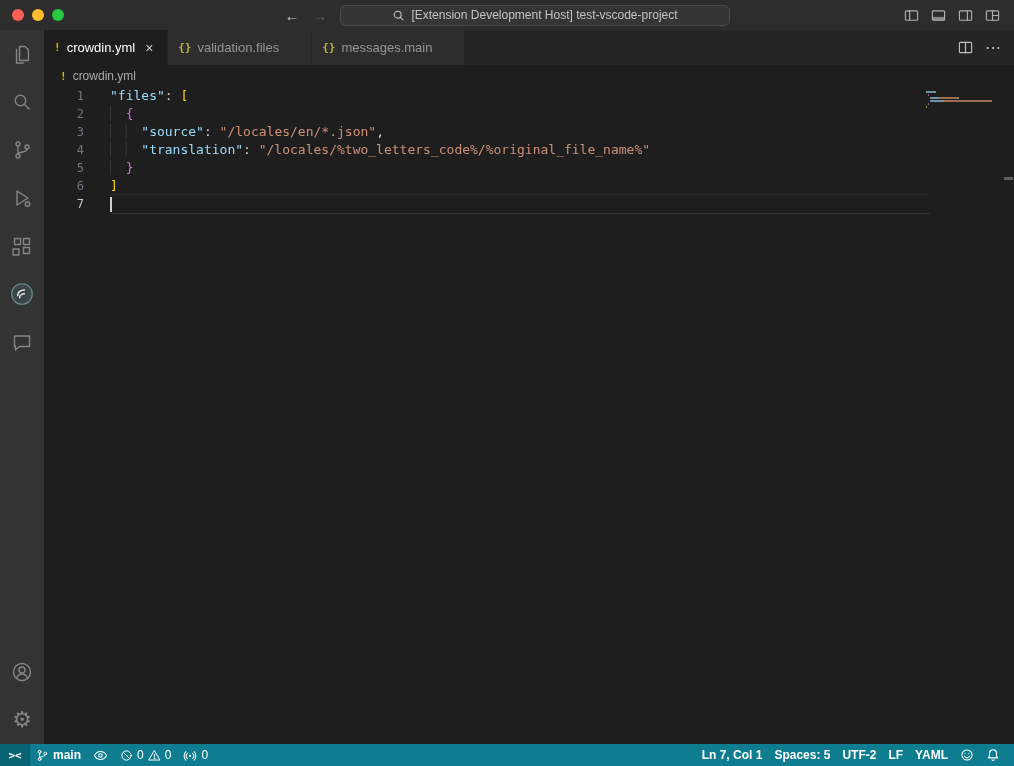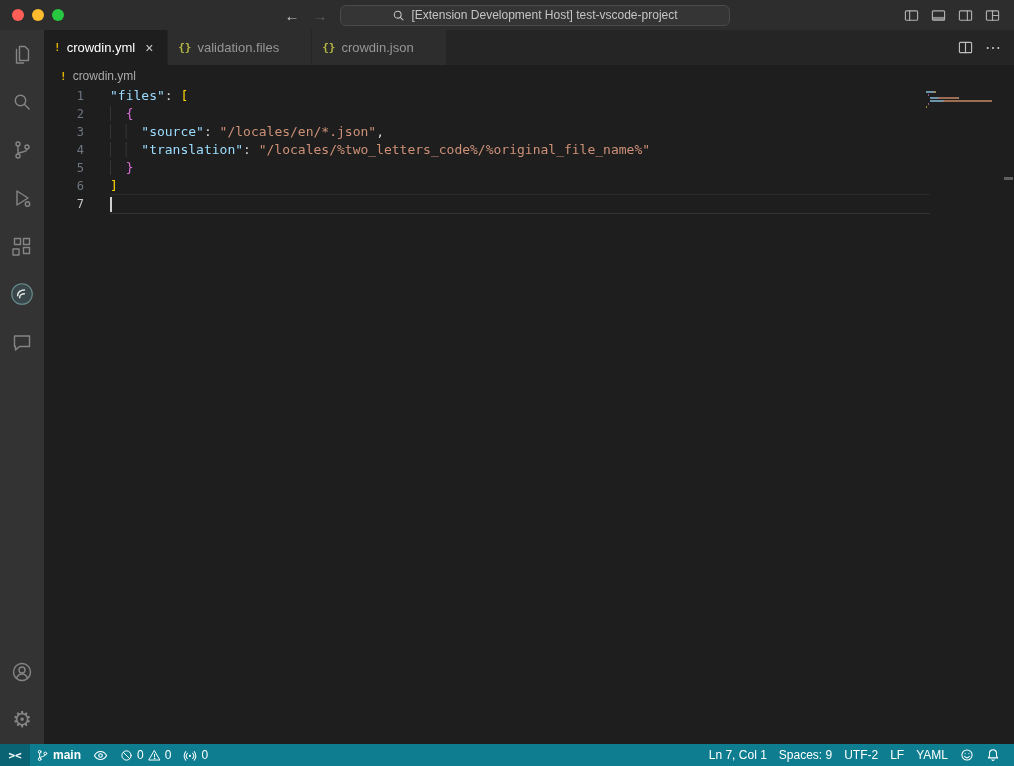--- a/index.html
+++ b/index.html
@@ -68,21 +68,21 @@
 
   .minimap { position:absolute; top:4px; right:16px; width:72px; }
   .mrow { display:flex; height:2px; margin-bottom:1px; }
   .mseg { height:2px; display:inline-block; }
   .ov-mark { position:absolute; top:90px; right:1px; width:9px; height:3px; background:#5f5f5f; }
 
   
   .statusbar { flex:0 0 22px; background:#0e7d90; color:#ffffff; display:flex;
                align-items:center; font-size:12px; }
   .sb-left, .sb-right { display:flex; align-items:center; height:22px; }
-  .sb-right { margin-left:auto; padding-right:8px; }
+  .sb-right { margin-left:auto; padding-right:8px;font-weight:bold; }
   .sb-item { display:flex; align-items:center; gap:4px; padding:0 6px; height:22px; cursor:pointer; }
   .sb-item svg { display:block; }
   .remote { background:#096372; width:30px; justify-content:center; padding:0;
             font-family:"DejaVu Sans Mono", monospace; font-size:11px; font-weight:bold; }
   svg { stroke-linecap:round; stroke-linejoin:round; }
 </style>
 </head>
 <body>
 
 <div class="window">
@@ -195,21 +195,21 @@
               <span>crowdin.yml</span>
               <span class="tab-close">×</span>
             </div>
             <div class="tab">
               <span class="file-icon" style="color: rgb(181, 181, 67);">{}</span>
               <span>validation.files</span>
               <span class="tab-close"></span>
             </div>
             <div class="tab">
               <span class="file-icon" style="color: rgb(181, 181, 67);">{}</span>
-              <span>crowdin.json</span>
+              <span>messages.main</span>
               <span class="tab-close"></span>
             </div>
           </div>
         <div class="tab-actions">
           <svg width="15" height="15" viewBox="0 0 16 16" fill="none" stroke="currentColor" stroke-width="1.2">
               <rect x="1.5" y="2.5" width="13" height="11" rx="1"></rect>
               <line x1="8" y1="2.5" x2="8" y2="13.5"></line>
             </svg>
           <span class="more-glyph">⋯</span>
         </div>
@@ -331,21 +331,21 @@
             <path d="M12.8 4.2a7 7 0 010 9.6"></path>
           </svg>
         <span>0</span>
       </div>
     </div>
     <div class="sb-right">
       <div class="sb-item">
         <span>Ln 7, Col 1</span>
       </div>
       <div class="sb-item">
-        <span>Spaces: 9</span>
+        <span>Spaces: 5</span>
       </div>
       <div class="sb-item">
         <span>UTF-2</span>
       </div>
       <div class="sb-item">
         <span>LF</span>
       </div>
       <div class="sb-item">
         <span>YAML</span>
       </div>

